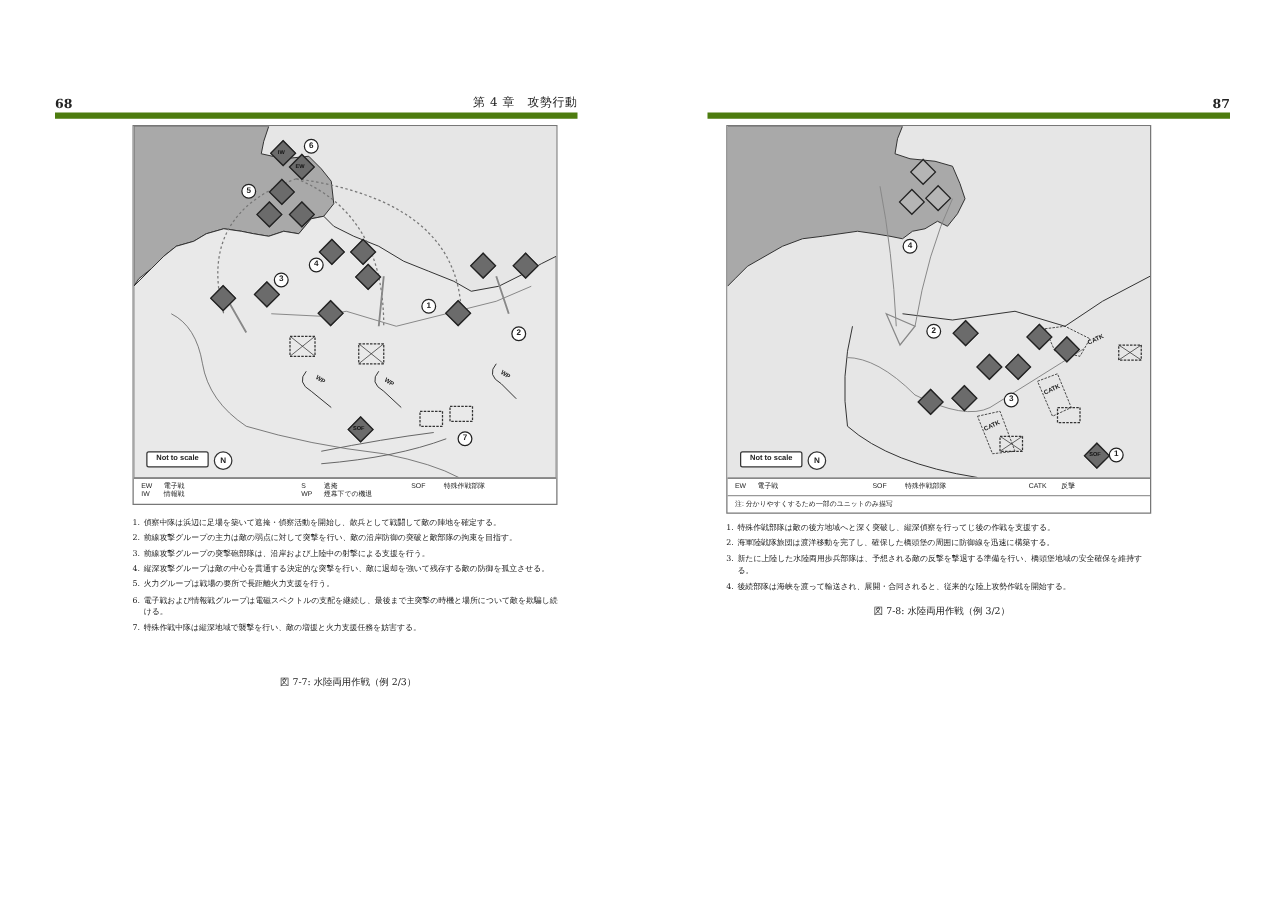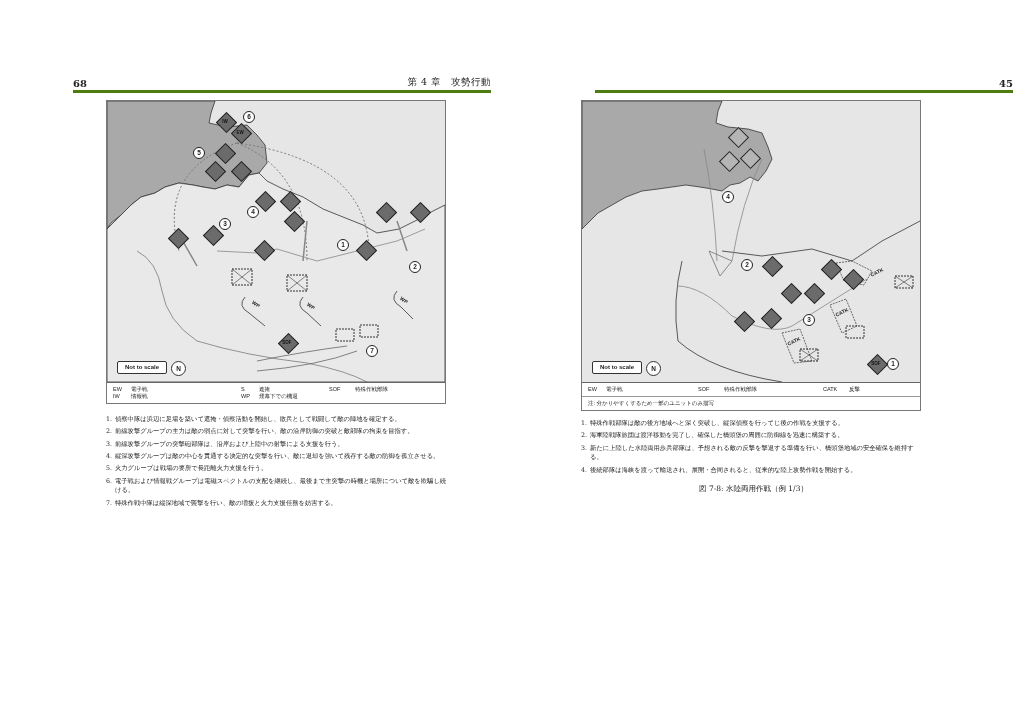--- a/index.html
+++ b/index.html
@@ -1,20 +1,20 @@
 <!DOCTYPE html>
 <html><head>
 <meta charset="utf-8">
 <style>
   html, body { margin:0; padding:0; background:#ffffff; }
   body { width:1024px; height:723px; position:relative; overflow:hidden; font-family:"DejaVu Serif", serif; color:#222; }
   .page { position:absolute; top:0; height:723px; }
   .page-left { left:0; width:512px; }
   .page-right { left:512px; width:512px; }
-  .running-head { position:absolute; top:78px; height:12px; border-bottom:3px solid #4d7c0f; font-size:10px;margin-left:29px; }
+  .running-head { position:absolute; top:78px; height:12px; border-bottom:5px solid #4d7c0f; font-size:10px; }
   .page-left .running-head { left:44px; width:418px; }
   .page-right .running-head { left:54px; width:418px; }
   .pnum { position:absolute; bottom:1px; font-weight:bold; font-family:"DejaVu Serif", serif; font-size:10px; }
   .page-left .pnum { left:0; }
   .page-right .pnum { right:0; }
   .chapter { position:absolute; right:0; bottom:1px; font-size:9.5px; letter-spacing:0.5px; }
 
   .figure { position:absolute; top:100px; width:338px; border:1px solid #777; background:#fff; }
   .page-left .figure { left:106px; }
   .page-right .figure { left:69px; }
@@ -172,25 +172,26 @@
       </li>
     <li>
         <span class="n">6.</span>
         <span>電子戦および情報戦グループは電磁スペクトルの支配を継続し、最後まで主突撃の時機と場所について敵を欺騙し続ける。</span>
       </li>
     <li>
         <span class="n">7.</span>
         <span>特殊作戦中隊は縦深地域で襲撃を行い、敵の増援と火力支援任務を妨害する。</span>
       </li>
   </ol>
+  <div class="caption">図 7-7: 水陸両用作戦（例 2/3）</div>
 </div>
 
 <div class="page page-right">
   <div class="running-head">
-    <span class="pnum">45</span>
+    <span class="pnum">87</span>
   </div>
 
   <div class="figure">
     <div class="map">
       <svg width="338" height="281" viewBox="0 0 338 281">
         <path d="M0,0 L140,0 L136,10 L134,22 L146,26 L166,28 L180,32 L186,46 L190,58 L184,70 L176,80 L168,76 L158,82 L148,84 L140,90 L130,88 L118,86 L104,84 L90,86 L76,88 L60,90 L44,96 L30,104 L16,112 L6,122 L0,128 Z" fill="#a9a9a9" stroke="#333" stroke-width="0.8"></path>
         <path d="M0,128 L6,122 L16,112 L30,104 L44,96 L60,90 L76,88 L90,86 L104,84 L118,86 L130,88 L140,90 L140,140 L110,150 L100,160 L90,185 L85,215 L95,245 L120,265 L160,275 L200,281 L338,281 L338,138 L320,145 L300,140 L290,150 L270,160 L250,150 L230,148 L210,150 L180,155 L150,150 L140,140 Z" fill="none"></path>
         <path d="M100,160 Q90,200 96,240 Q130,270 200,281" fill="none" stroke="#333" stroke-width="0.8"></path>
         <path d="M140,150 L180,155 L230,148 L270,160 L300,140 L338,120" fill="none" stroke="#333" stroke-width="0.8"></path>
         <path d="M95,185 Q120,185 150,215 Q190,235 210,225 Q250,200 285,178" fill="none" stroke="#888" stroke-width="0.8"></path>
@@ -264,14 +265,14 @@
       </li>
     <li>
         <span class="n">3.</span>
         <span>新たに上陸した水陸両用歩兵部隊は、予想される敵の反撃を撃退する準備を行い、橋頭堡地域の安全確保を維持する。</span>
       </li>
     <li>
         <span class="n">4.</span>
         <span>後続部隊は海峡を渡って輸送され、展開・合同されると、従来的な陸上攻勢作戦を開始する。</span>
       </li>
   </ol>
-  <div class="caption">図 7-8: 水陸両用作戦（例 1/3）</div>
+  <div class="caption">図 7-8: 水陸両用作戦（例 3/2）</div>
 </div>
 
 </body></html>

